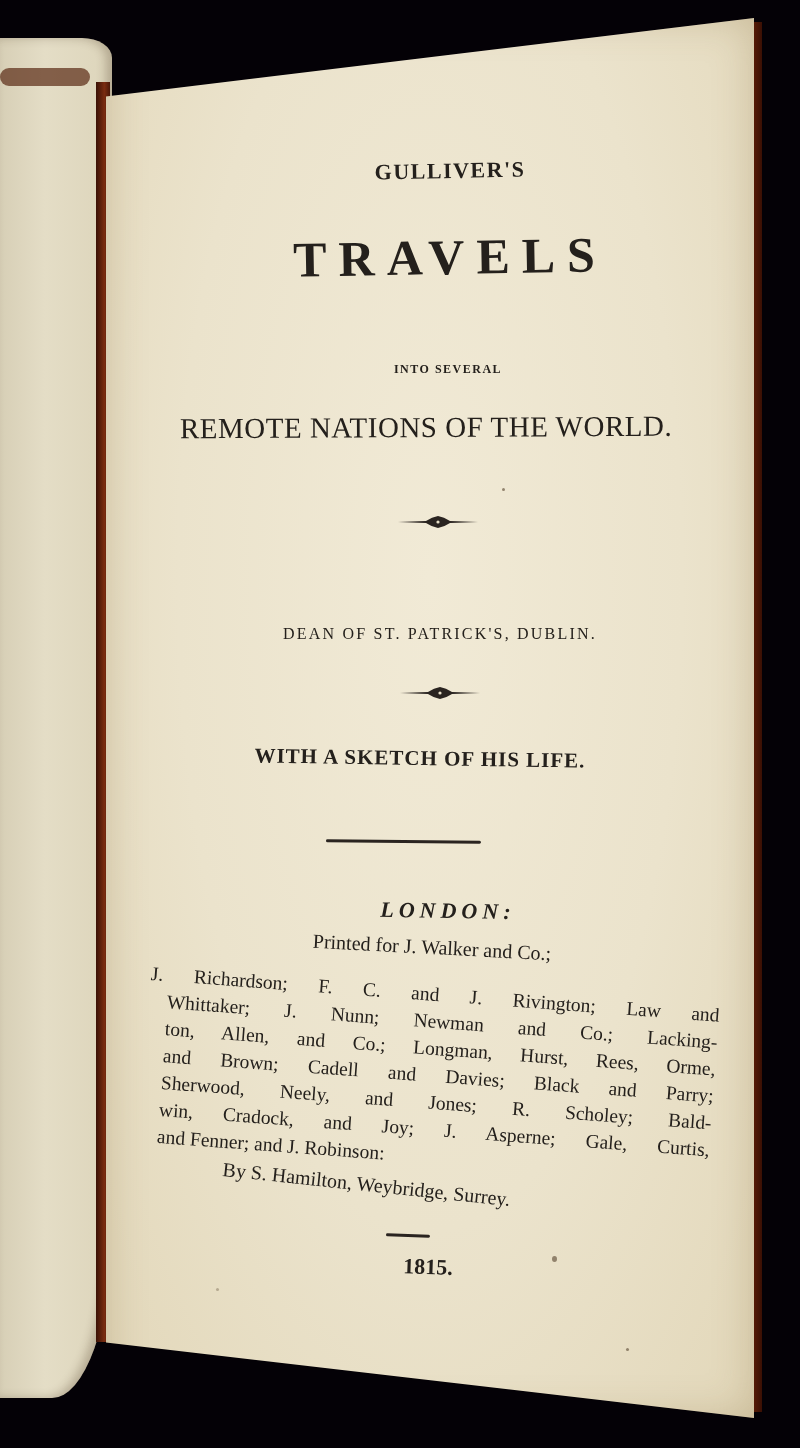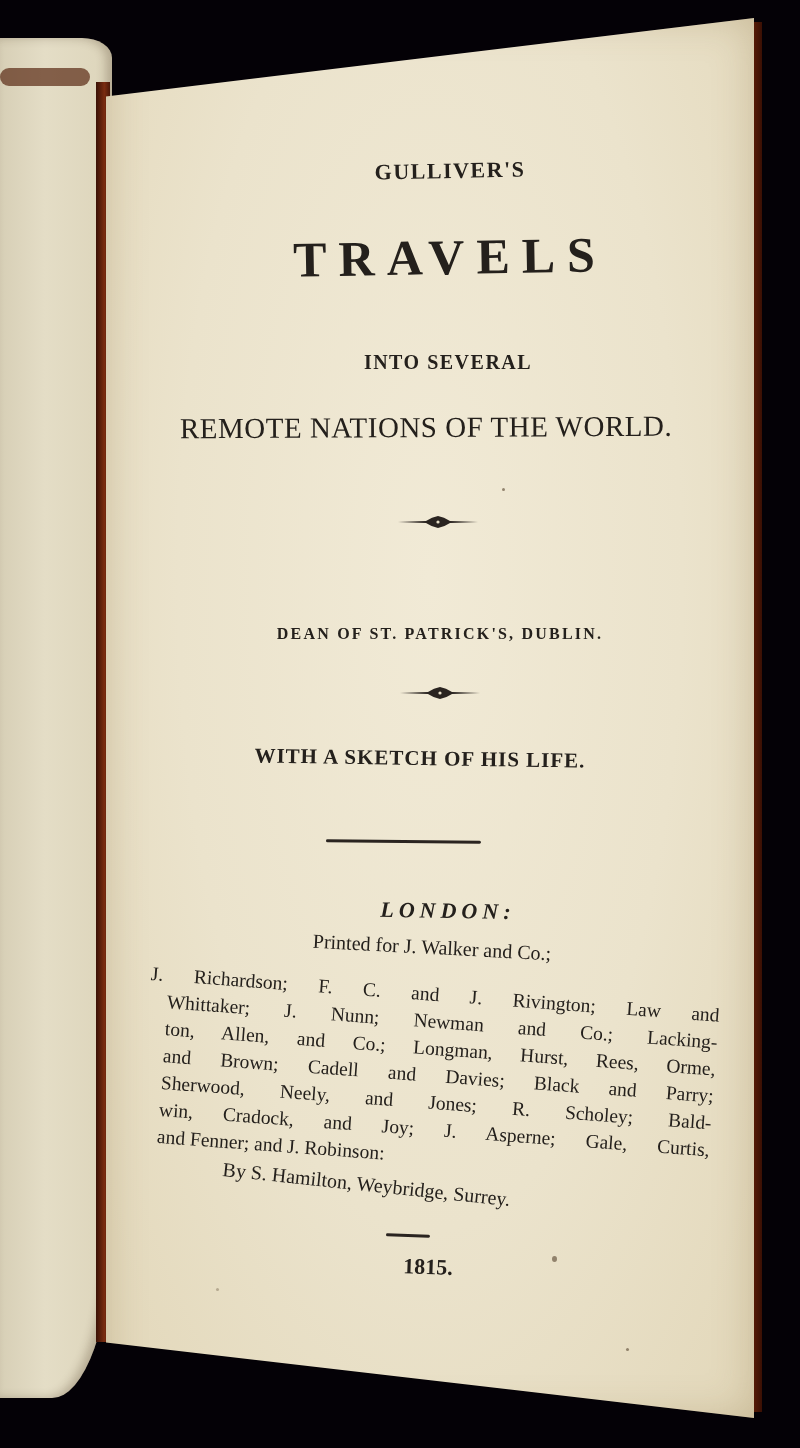--- a/index.html
+++ b/index.html
@@ -39,29 +39,29 @@
     position: absolute; left: 106px; top: 18px; width: 648px; height: 1400px;
     background:
       radial-gradient(ellipse at 50% 40%, #f1ead6 0%, #ebe3cc 55%, #e2d7b9 100%);
     clip-path: polygon(0 5.6%, 100% 0%, 100% 100%, 0 94.6%);
     box-shadow: inset 0 0 40px rgba(120,90,40,.25);
   }
   .ink { color: #24201c; text-align: center; position: absolute; left: 0; right: 0; }
 
   .t-gulliver { top: 140px; font-size: 22px; font-weight: bold; letter-spacing: 1.5px; transform: translateX(20px) rotate(-1.2deg); }
   .t-travels  { top: 210px; font-size: 50px; font-weight: bold; letter-spacing: 12px; transform: translateX(20px) rotate(-1deg); }
-  .t-into     { top: 333px; font-size: 20px; font-weight: bold; letter-spacing: 1.5px; transform: translateX(18px); }
+  .t-into     { top: 344px; font-size: 12px; font-weight: bold; letter-spacing: 1.5px; transform: translateX(18px); }
   .t-remote   { top: 393px; font-size: 29px; letter-spacing: .5px; transform: translateX(-4px) rotate(-.3deg); }
 
   .ornament { position: absolute; left: 50%; height: 14px; }
   .orn-1 { top: 497px; width: 80px; margin-left: -32px; }
   .orn-2 { top: 668px; width: 80px; margin-left: -30px; }
 
   .t-by     { top: 543px; font-size: 31px; letter-spacing: 1px; transform: translateX(-2px); }
-  .t-dean   { top: 607px; font-size: 16px; font-weight: bold; letter-spacing: 2.2px; transform: translateX(10px); }
+  .t-dean   { top: 607px; font-size: 16px; font-weight: normal; letter-spacing: 2.2px; transform: translateX(10px); }
   .t-sketch { top: 728px; font-size: 21px; font-weight: bold; letter-spacing: 1px; transform: translateX(-10px) rotate(.9deg); }
 
   .rule { position: absolute; height: 3px; background: #2a2420; border-radius: 2px; }
   .rule-1 { top: 822px; left: 220px; width: 155px; transform: rotate(.5deg); }
   .rule-2 { top: 1216px; left: 280px; width: 44px; transform: rotate(2deg); }
 
   .t-london { top: 880px; font-size: 22px; font-style: italic; font-weight: bold; letter-spacing: 5px; transform: translateX(18px) rotate(1deg); }
   .t-printed { top: 918px; font-size: 20px; transform: translateX(2px) rotate(3deg); }
 
   .imprint {

